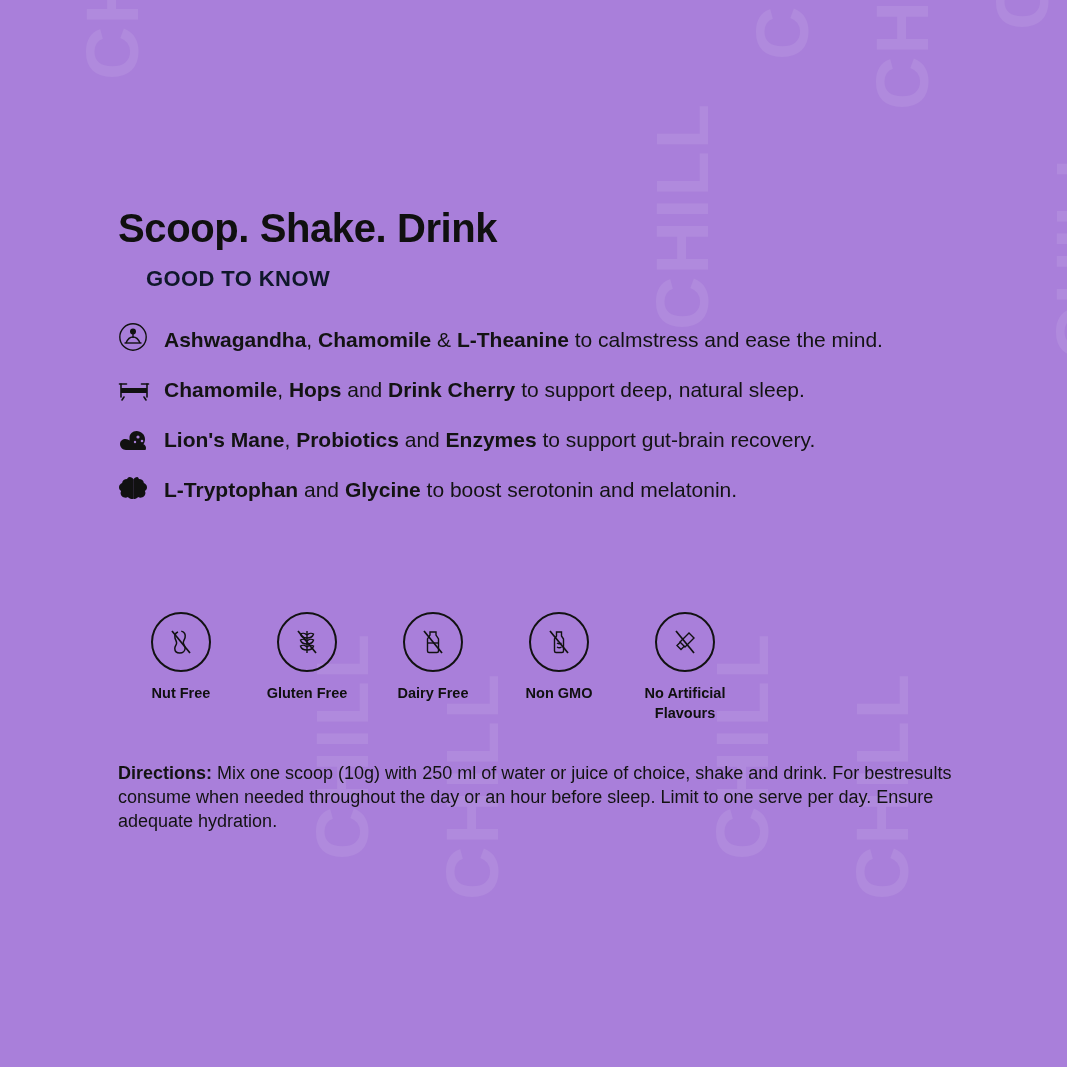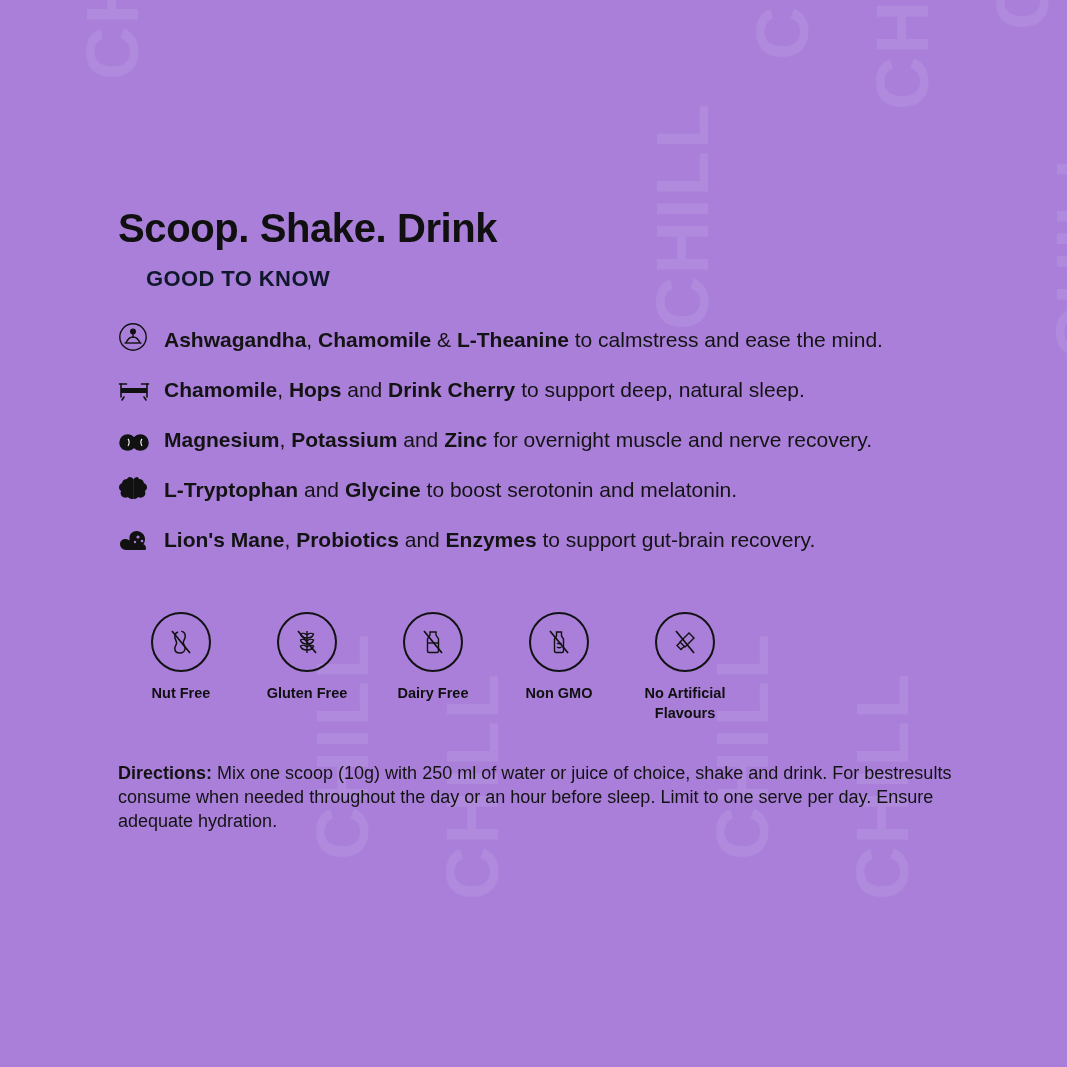--- a/index.html
+++ b/index.html
@@ -181,56 +181,44 @@
           <path d="M23.5 6h7" stroke-linecap="round"></path>
           <path d="M6 19l-2 3" stroke-linecap="round"></path>
           <path d="M26 19l2 3" stroke-linecap="round"></path>
         </svg>
       </div>
       <div class="benefit-text">
         <b>Chamomile</b><span>, </span><b>Hops</b><span> and </span><b>Drink Cherry</b><span> to support deep, natural sleep.</span>
       </div>
     </div>
 
-    <div class="benefit">
-      <div class="benefit-icon">
-        <svg width="34" height="22" viewBox="0 0 34 22" fill="none" stroke="#111" stroke-width="1.5">
-          <path d="M2 13c0-5 3.5-8 8-8 3 0 4.5 1.5 6 3 1.5-1.5 3-3 6-3 4.5 0 8 3 8 8s-4 7-8 7c-3 0-4.5-1.3-6-2.8C14.5 18.7 13 20 10 20c-4 0-8-2-8-7z" fill="#111" stroke="#111"></path>
-          <path d="M10 9c1.5 1.5 1.5 5 0 7" stroke="#fff" stroke-width="1.1"></path>
-          <path d="M24 9c-1.5 1.5-1.5 5 0 7" stroke="#fff" stroke-width="1.1"></path>
-        </svg>
-      </div>
-      <div class="benefit-text">
-        <b>Magnesium</b><span>, </span><b>Potassium</b><span> and  </span><b>Zinc</b><span> for overnight muscle and nerve recovery.</span>
-      </div>
-    </div>
-
-    <div class="benefit">
-      <div class="benefit-icon">
-        <svg width="30" height="26" viewBox="0 0 30 26" fill="#111">
-          <path d="M9 3c-2.6 0-4.6 1.7-4.9 3.9C2.3 7.5 1 9.2 1 11.2c0 1.6.8 3 2.1 3.8-.3.6-.5 1.3-.5 2 0 2.6 2.2 4.7 4.9 4.7.9 0 1.7-.2 2.4-.6.8 1.1 2.1 1.9 3.6 1.9.8 0 1.5-.2 2.1-.6V3.6C15 2.1 13.4 1 11.5 1 10.6 1 9.7 1.8 9 3z"></path>
-          <path d="M21 3c2.6 0 4.6 1.7 4.9 3.9 1.8.6 3.1 2.3 3.1 4.3 0 1.6-.8 3-2.1 3.8.3.6.5 1.3.5 2 0 2.6-2.2 4.7-4.9 4.7-.9 0-1.7-.2-2.4-.6-.8 1.1-2.1 1.9-3.6 1.9-.4 0-.8-.1-1.1-.2V3.4C16.2 2 17.6 1 19.2 1c.8 0 1.2.8 1.8 2z"></path>
-        </svg>
-      </div>
-      <div class="benefit-text">
-        <b>L-Tryptophan</b><span> and </span><b>Glycine</b><span></span><b></b><span> to boost serotonin and melatonin.</span>
-      </div>
-    </div>
 
     <div class="benefit">
       <div class="benefit-icon">
         <svg width="34" height="24" viewBox="0 0 34 24" fill="#111">
           <path d="M2 16c0-3 2.5-5 5.5-5 2 0 3 .8 4 1.6V9.5C11.5 6 14.5 3 18.5 3 23.2 3 27 6.6 27 11.3c0 2-.6 3.6-1.6 5 1.6.6 2.6 2 2.6 3.6 0 .7-.2 1.4-.5 2H8c-3.3 0-6-2.6-6-5.9z"></path>
           <circle cx="20" cy="9" r="1.6" fill="#a97fda"></circle>
           <circle cx="24" cy="13" r="1.3" fill="#a97fda"></circle>
           <circle cx="17" cy="14" r="1.2" fill="#a97fda"></circle>
         </svg>
       </div>
       <div class="benefit-text">
         <b>Lion's Mane</b><span>, </span><b>Probiotics</b><span> and </span><b>Enzymes</b><span> to support gut-brain recovery.</span>
+      </div>
+    </div>
+
+    <div class="benefit">
+      <div class="benefit-icon">
+        <svg width="30" height="26" viewBox="0 0 30 26" fill="#111">
+          <path d="M9 3c-2.6 0-4.6 1.7-4.9 3.9C2.3 7.5 1 9.2 1 11.2c0 1.6.8 3 2.1 3.8-.3.6-.5 1.3-.5 2 0 2.6 2.2 4.7 4.9 4.7.9 0 1.7-.2 2.4-.6.8 1.1 2.1 1.9 3.6 1.9.8 0 1.5-.2 2.1-.6V3.6C15 2.1 13.4 1 11.5 1 10.6 1 9.7 1.8 9 3z"></path>
+          <path d="M21 3c2.6 0 4.6 1.7 4.9 3.9 1.8.6 3.1 2.3 3.1 4.3 0 1.6-.8 3-2.1 3.8.3.6.5 1.3.5 2 0 2.6-2.2 4.7-4.9 4.7-.9 0-1.7-.2-2.4-.6-.8 1.1-2.1 1.9-3.6 1.9-.4 0-.8-.1-1.1-.2V3.4C16.2 2 17.6 1 19.2 1c.8 0 1.2.8 1.8 2z"></path>
+        </svg>
+      </div>
+      <div class="benefit-text">
+        <b>L-Tryptophan</b><span> and </span><b>Glycine</b><span></span><b></b><span> to boost serotonin and melatonin.</span>
       </div>
     </div>
 
   </div>
 
   <div class="badges">
 
     <div class="badge">
       <div class="badge-circle">
         <svg width="40" height="40" viewBox="0 0 40 40" fill="none" stroke="#111" stroke-width="1.5">

